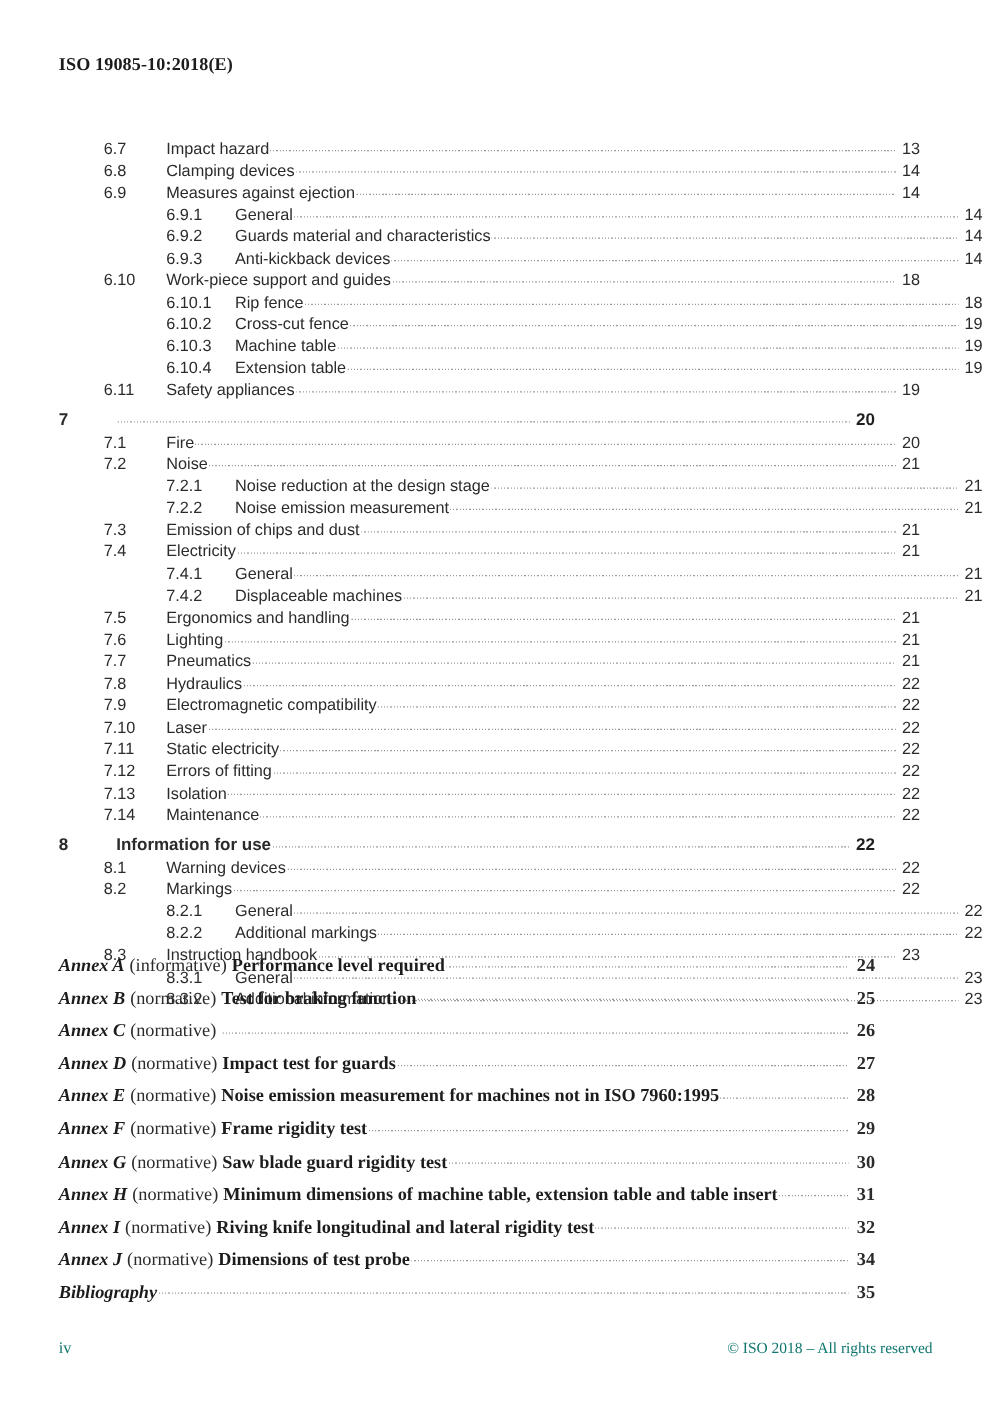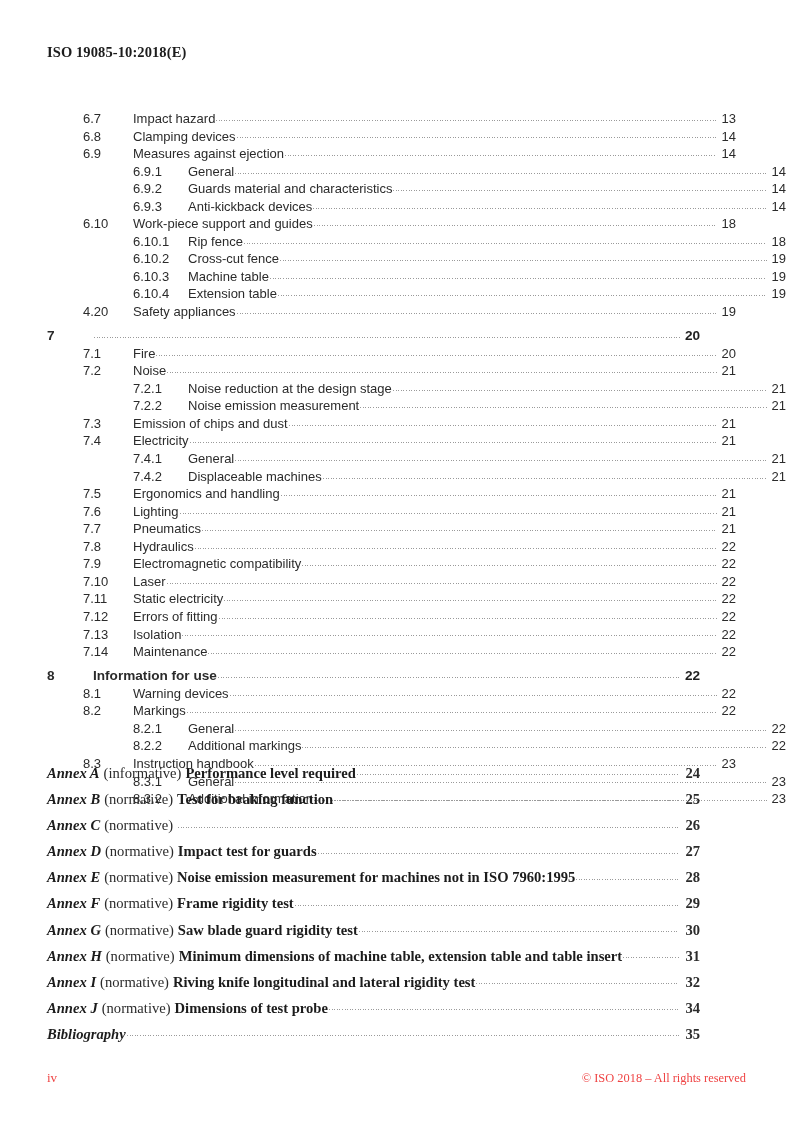--- a/index.html
+++ b/index.html
@@ -156,21 +156,21 @@
   .footer {
     position: absolute;
     left: 47px;
     right: 47px;
     top: 1070px;
     display: flex;
     align-items: baseline;
     justify-content: space-between;
     font-family: "Liberation Serif", serif;
     font-size: 12.6px;
-    color: #ef4444;
+    color: #0f766e;
   }
   .footer-left  { font-size: 13px; }
   .footer-right { font-size: 12.4px; white-space: nowrap; }
 </style>
 </head>
 <body>
 
 <div class="page">
 
   <div class="doc-header">ISO 19085-10:2018(E)</div>
@@ -236,21 +236,21 @@
         <span class="leader"></span>
         <span class="pageno">19</span>
       </div>
       <div class="toc-entry lvl3">
         <span class="num">6.10.4</span>
         <span class="title">Extension table</span>
         <span class="leader"></span>
         <span class="pageno">19</span>
       </div>
       <div class="toc-entry lvl2">
-        <span class="num">4.20</span>
+        <span class="num">6.11</span>
         <span class="title">Safety appliances</span>
         <span class="leader"></span>
         <span class="pageno">19</span>
       </div>
       <div class="group-gap"></div>
       <div class="toc-entry lvl1">
         <span class="num">7</span>
         <span class="leader"></span>
         <span class="pageno">20</span>
       </div>

